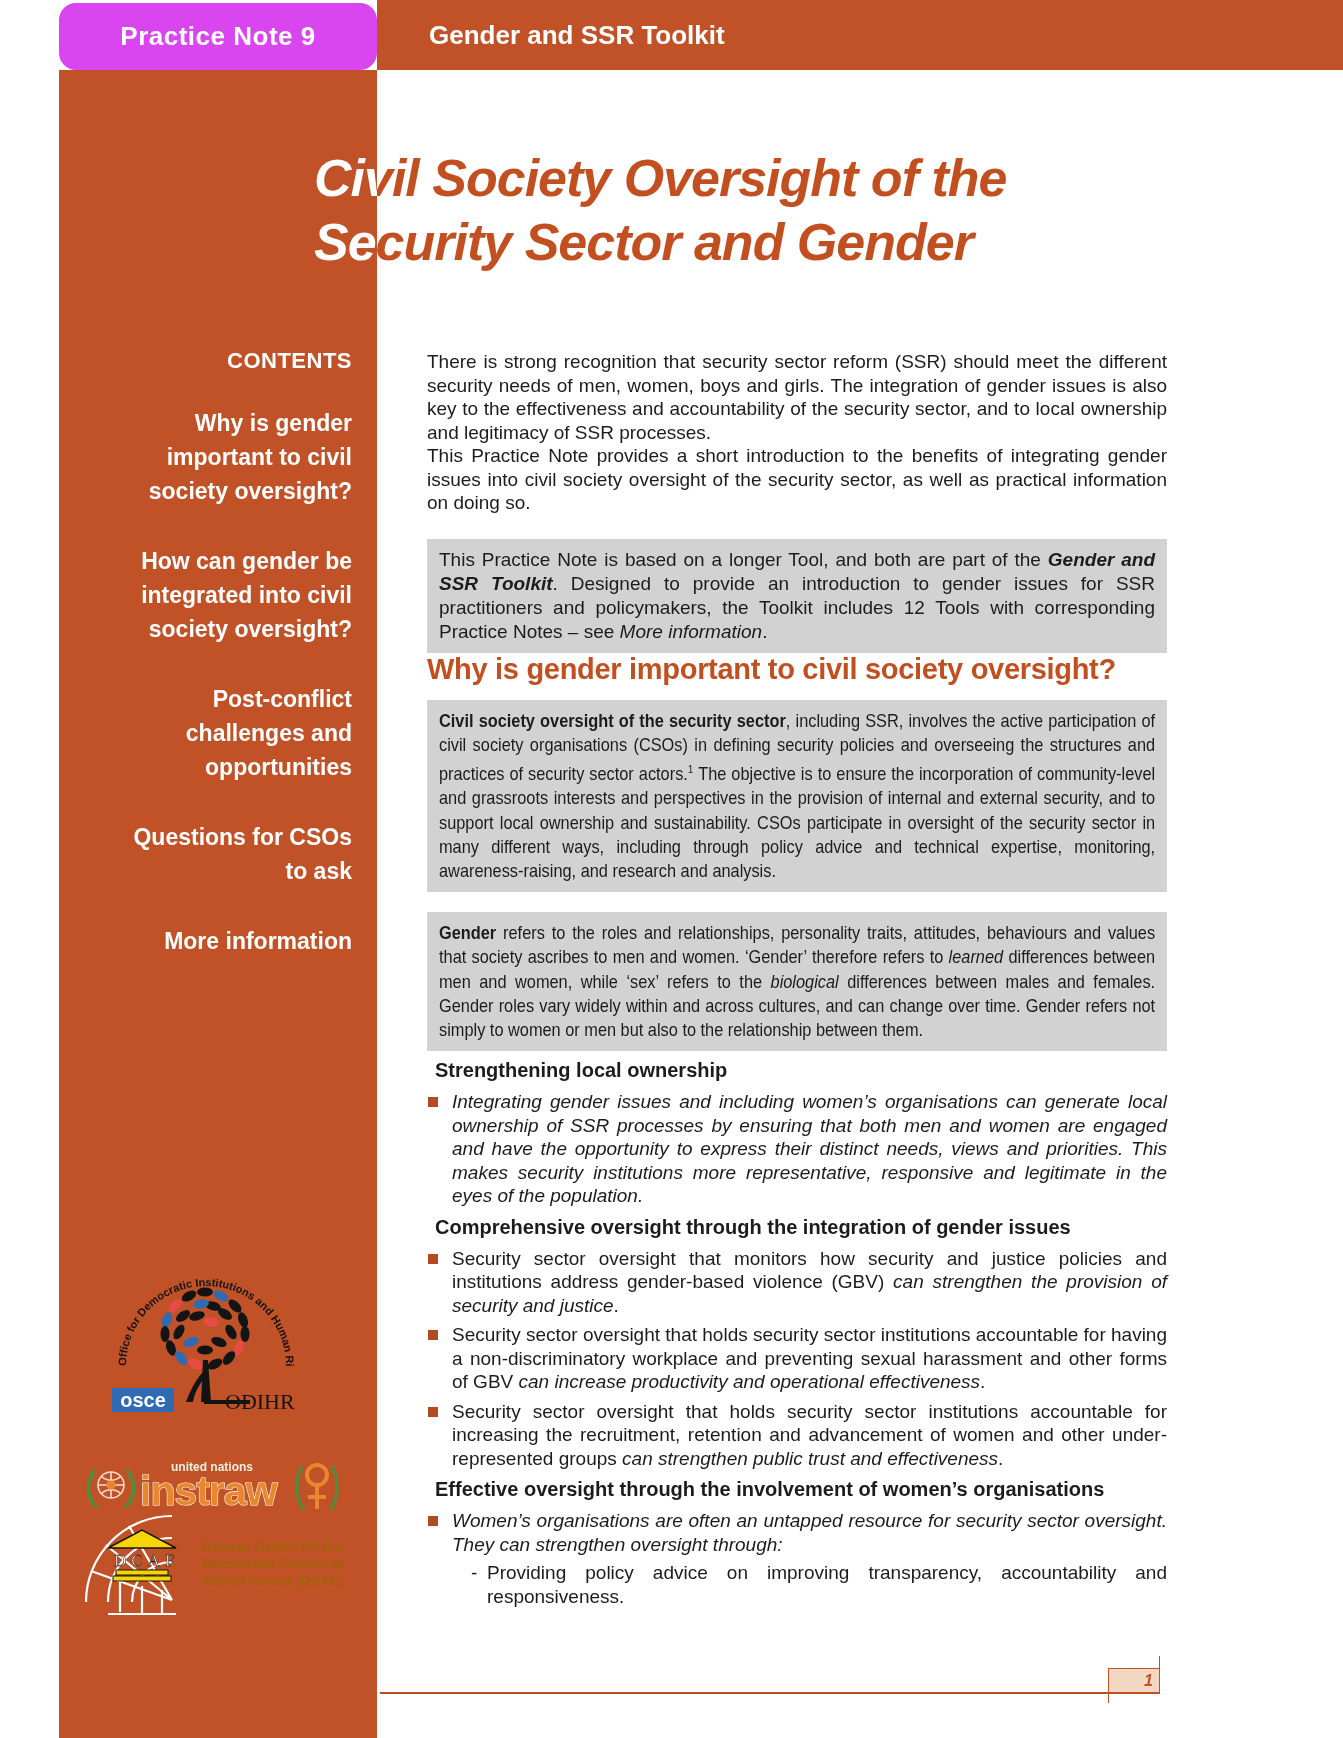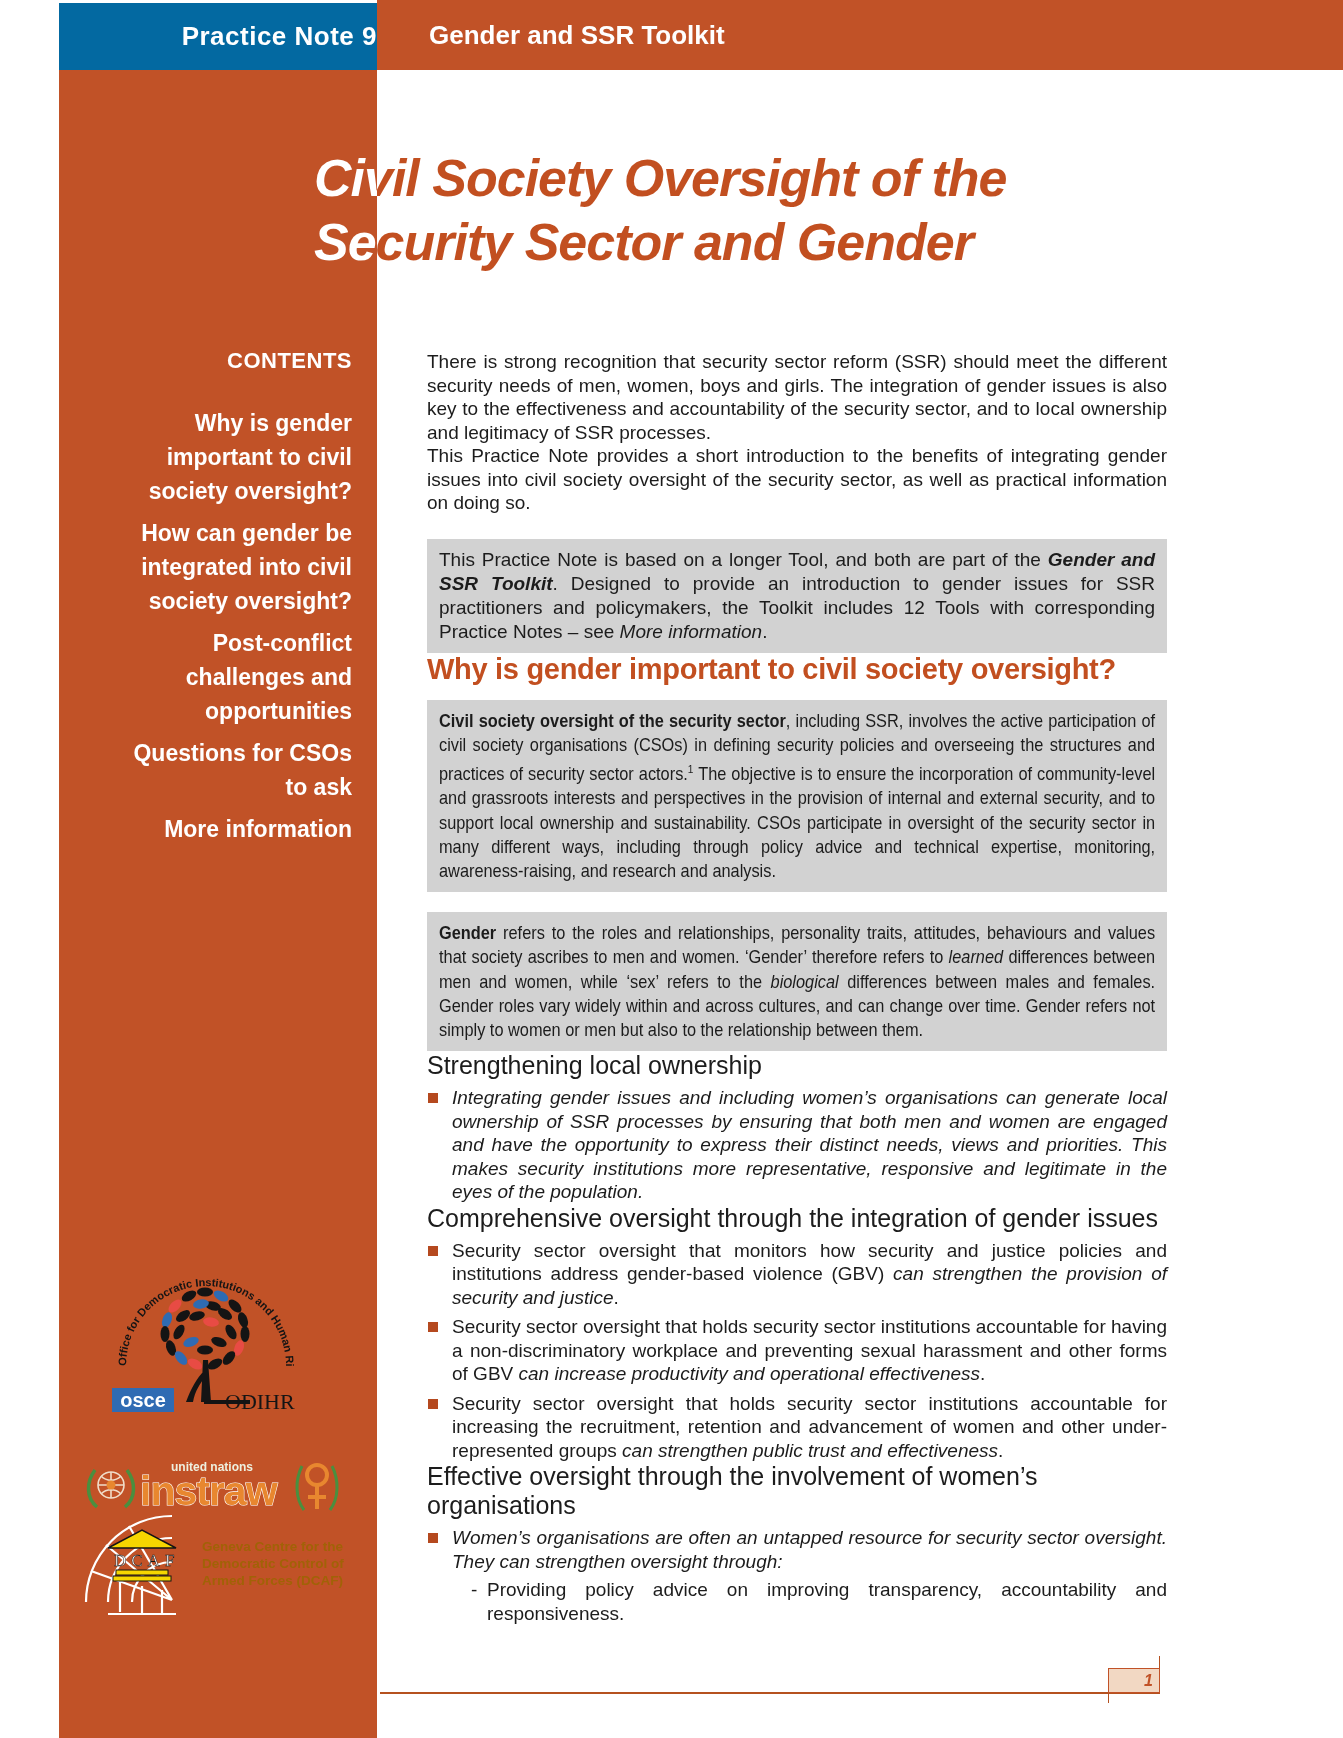--- a/index.html
+++ b/index.html
@@ -3,37 +3,37 @@
 <meta charset="utf-8">
 <style>
   html,body { margin:0; padding:0; background:#ffffff; }
   .page {
     position:relative; width:1343px; height:1738px; overflow:hidden;
     background:#ffffff; font-family:"Liberation Sans", sans-serif; color:#1c1c1c;
   }
   
   .bar-black {
     position:absolute; left:59px; top:3px; width:318px; height:67px;
-    background:#0369a1; color:#ffffff; display:flex; align-items:center; justify-content:flex-end;
-    font-weight:bold; font-size:26px; letter-spacing:0.5px;
+    background:#d946ef; color:#ffffff; display:flex; align-items:center; justify-content:center;
+    font-weight:bold; font-size:26px; letter-spacing:0.5px;border-radius:17px;
   }
   .bar-orange {
     position:absolute; left:377px; top:0; width:966px; height:70px;
     background:#c15227; color:#ffffff; display:flex; align-items:center;
     font-weight:bold; font-size:26px; padding-left:52px; box-sizing:border-box;
   }
   
   .sidebar {
     position:absolute; left:59px; top:70px; width:318px; height:1668px; background:#c15227;
   }
   .toc {
     position:absolute; left:59px; top:348px; width:293px; color:#ffffff; text-align:right;
   }
   .toc-heading { font-weight:bold; font-size:22px; letter-spacing:0.5px; }
-  .toc-item { font-weight:bold; font-size:23px; line-height:34px; margin-top:8px; }
+  .toc-item { font-weight:bold; font-size:23px; line-height:34px; margin-top:36px; }
   .toc-item.first { margin-top:32px; }
   
   .page-title {
     position:absolute; left:314px; top:146px; margin:0; white-space:nowrap;
     font-size:52px; line-height:64px; font-weight:bold; letter-spacing:-1px;
     color:#c24f20;
     font-style:italic;
   }
   @supports (-webkit-background-clip: text) {
     .page-title div {
@@ -47,21 +47,21 @@
   .body { font-size:19px; line-height:23.5px; }
   .just { text-align:justify; }
   .mt4 { margin-top:4px;font-style:italic; } .mt13 { margin-top:13px; } .mt14 { margin-top:14px; }
   .mt20 { margin-top:20px; } .mt22 { margin-top:22px; } .mt24 { margin-top:24px; }
   .mt26 { margin-top:26px; } .mt28 { margin-top:28px; }
   .graybox { background:#d2d2d2; padding:9px 12px; box-sizing:border-box; }
   .graybox .box-text { font-size:19px; line-height:24px; }
   .cond { width:116.3%; transform:scaleX(0.86); transform-origin:0 0; }
   .cond .box-text { line-height:24.2px; }
   .orange-h { font-size:29px; font-weight:bold; color:#c24f20; margin:0; letter-spacing:-0.3px; }
-  .sub-h { font-size:25px; font-weight:normal; margin:0; }
+  .sub-h { font-size:20px; font-weight:bold; margin:8px; }
   sup { font-size:0.62em; }
   .bullet { position:relative; padding-left:25px; margin-top:6px; }
   .bullet .sq { position:absolute; left:1px; top:7px; width:10px; height:10px; background:#b5491f; }
   .bullet p { font-size:19px; line-height:23.5px; }
   .dash { position:relative; padding-left:60px; margin-top:5px; }
   .dash .dm { position:absolute; left:44px; top:0; font-size:19px; line-height:23.5px; }
   .dash p { font-size:19px; line-height:23.5px; }
   
   .logo-osce { position:absolute; left:98px; top:1250px; width:218px; height:174px; }
   .logo-instraw { position:absolute; left:84px; top:1458px; width:268px; height:58px; }

